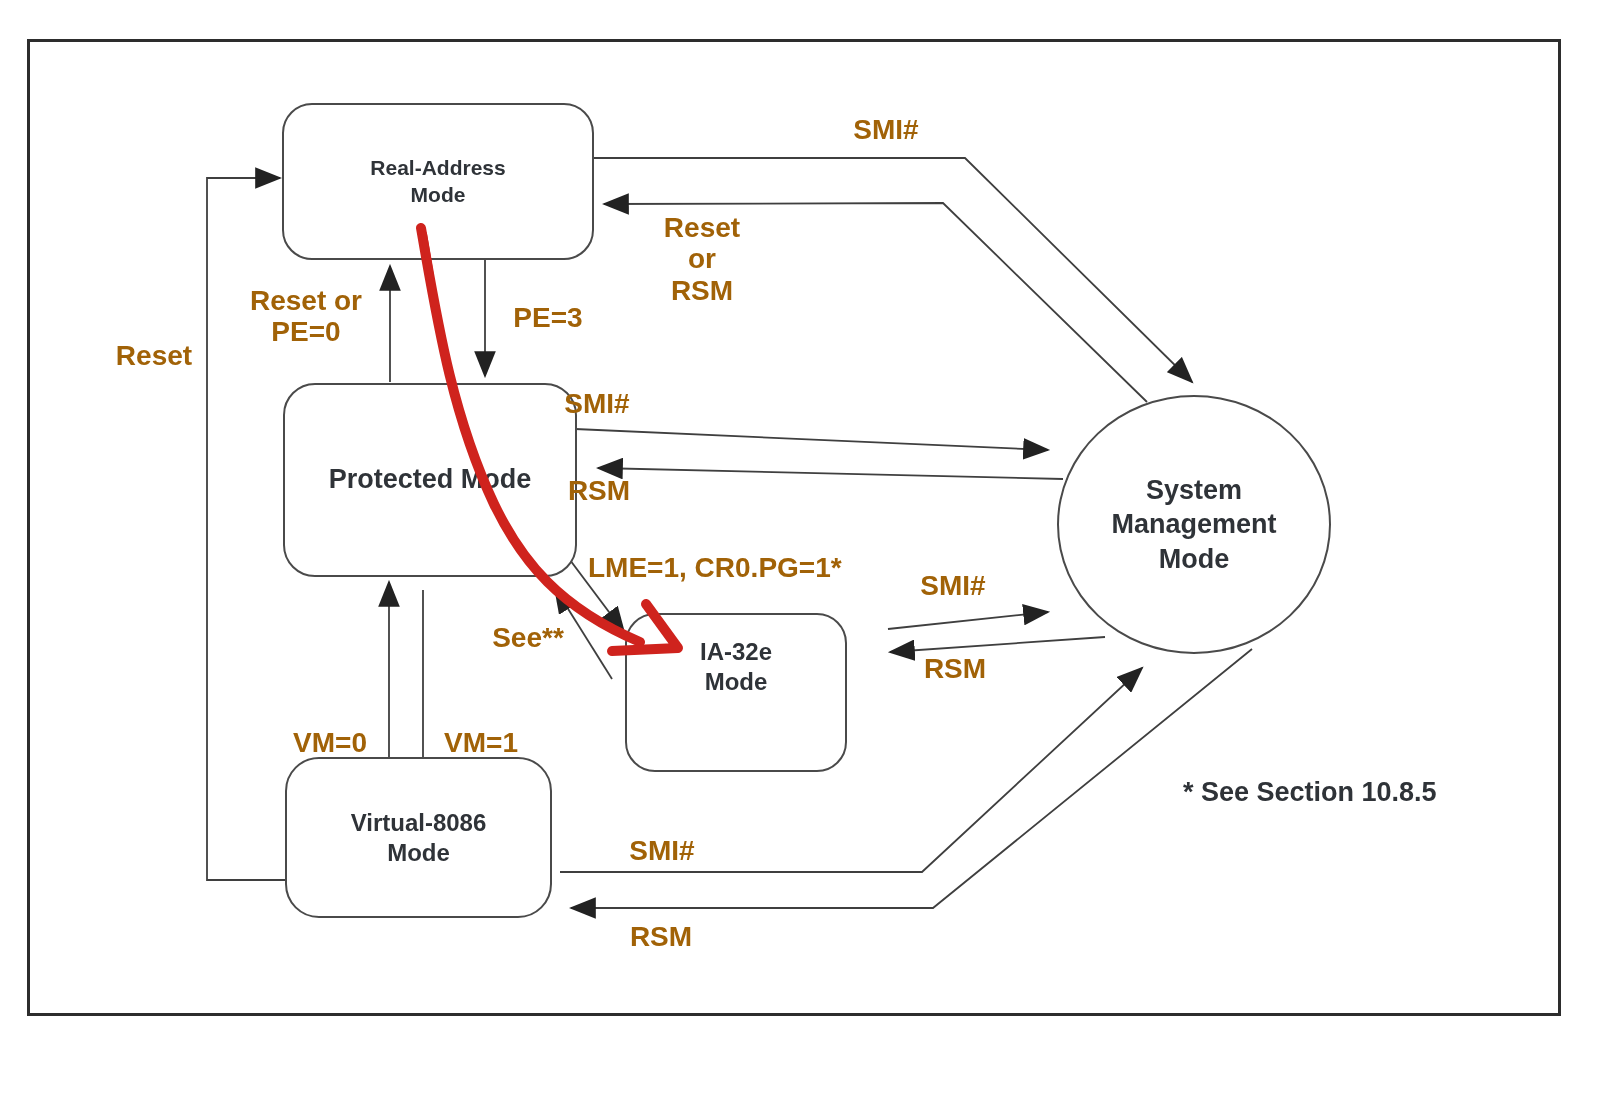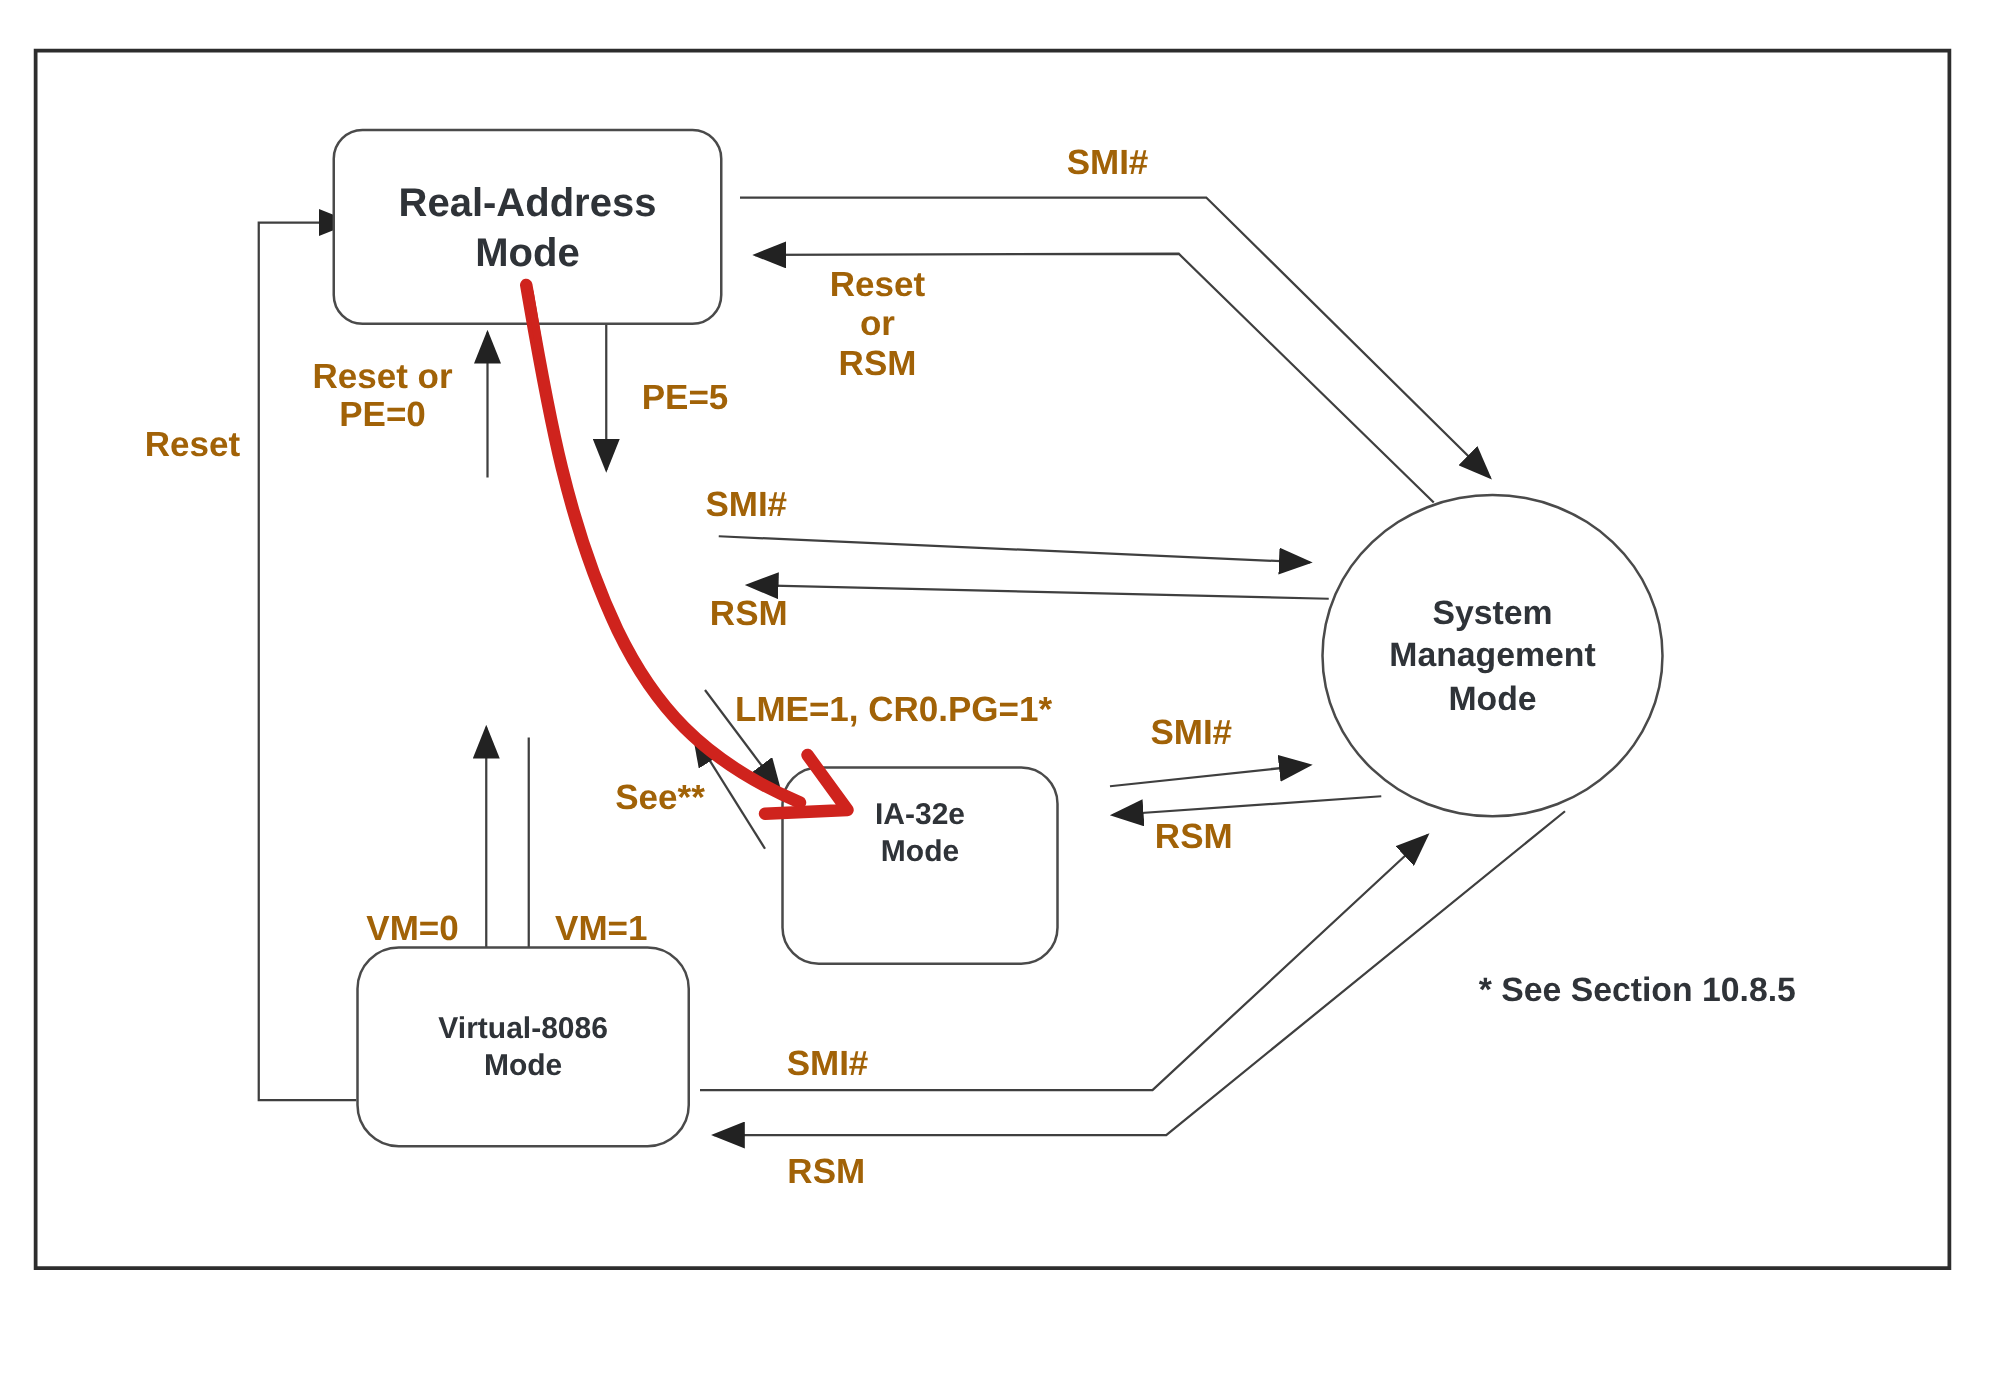--- a/index.html
+++ b/index.html
@@ -48,38 +48,39 @@
       <line x1="1063" y1="479" x2="598" y2="468" marker-end="url(#arr)"></line>
       <line x1="564" y1="552" x2="624" y2="632" marker-end="url(#arr)"></line>
       <line x1="612" y1="679" x2="555" y2="588" marker-end="url(#arr)"></line>
       <line x1="888" y1="629" x2="1048" y2="612" marker-end="url(#arr)"></line>
       <line x1="1105" y1="637" x2="890" y2="652" marker-end="url(#arr)"></line>
       <polyline points="560,872 922,872 1142,668" marker-end="url(#arr)"></polyline>
       <polyline points="1252,649 933,908 571,908" marker-end="url(#arr)"></polyline>
     </g>
   </svg>
 
-  <div class="node rect" style="left:266px;top:103px;width:308px;height:153px;font-size:32px;border-radius:24px;">Real-Address
+  <div class="node rect" style="left:282px;top:103px;width:308px;height:153px;font-size:21px;">Real-Address
 Mode</div>
 
+  <div class="node rect" style="left:283px;top:383px;width:290px;height:190px;font-size:27px;border-radius:32px;">Protected Mode</div>
 
   <div class="node rect" style="left:625px;top:613px;width:222px;height:159px;font-size:24px;align-items:flex-start;padding-top:22px;box-sizing:border-box;">IA-32e
 Mode</div>
 
   <div class="node rect" style="left:285px;top:757px;width:263px;height:157px;font-size:24px;border-radius:34px;">Virtual-8086
 Mode</div>
 
   <div class="node ellipse" style="left:1057px;top:395px;width:270px;height:255px;font-size:27px;line-height:1.28;">System
 Management
 Mode</div>
 
   <div class="lbl" style="left:154px;top:340px;">Reset</div>
   <div class="lbl" style="left:306px;top:285px;">Reset or
 PE=0</div>
-  <div class="lbl" style="left:548px;top:302px;">PE=5</div>
+  <div class="lbl" style="left:548px;top:302px;">PE=3</div>
   <div class="lbl" style="left:886px;top:114px;">SMI#</div>
   <div class="lbl" style="left:702px;top:212px;">Reset
 or
 RSM</div>
   <div class="lbl" style="left:597px;top:388px;">SMI#</div>
   <div class="lbl" style="left:599px;top:475px;">RSM</div>
   <div class="lbl noshift" style="left:588px;top:552px;">LME=1, CR0.PG=1*</div>
   <div class="lbl" style="left:528px;top:622px;">See**</div>
   <div class="lbl" style="left:330px;top:727px;">VM=0</div>
   <div class="lbl" style="left:481px;top:727px;">VM=1</div>

